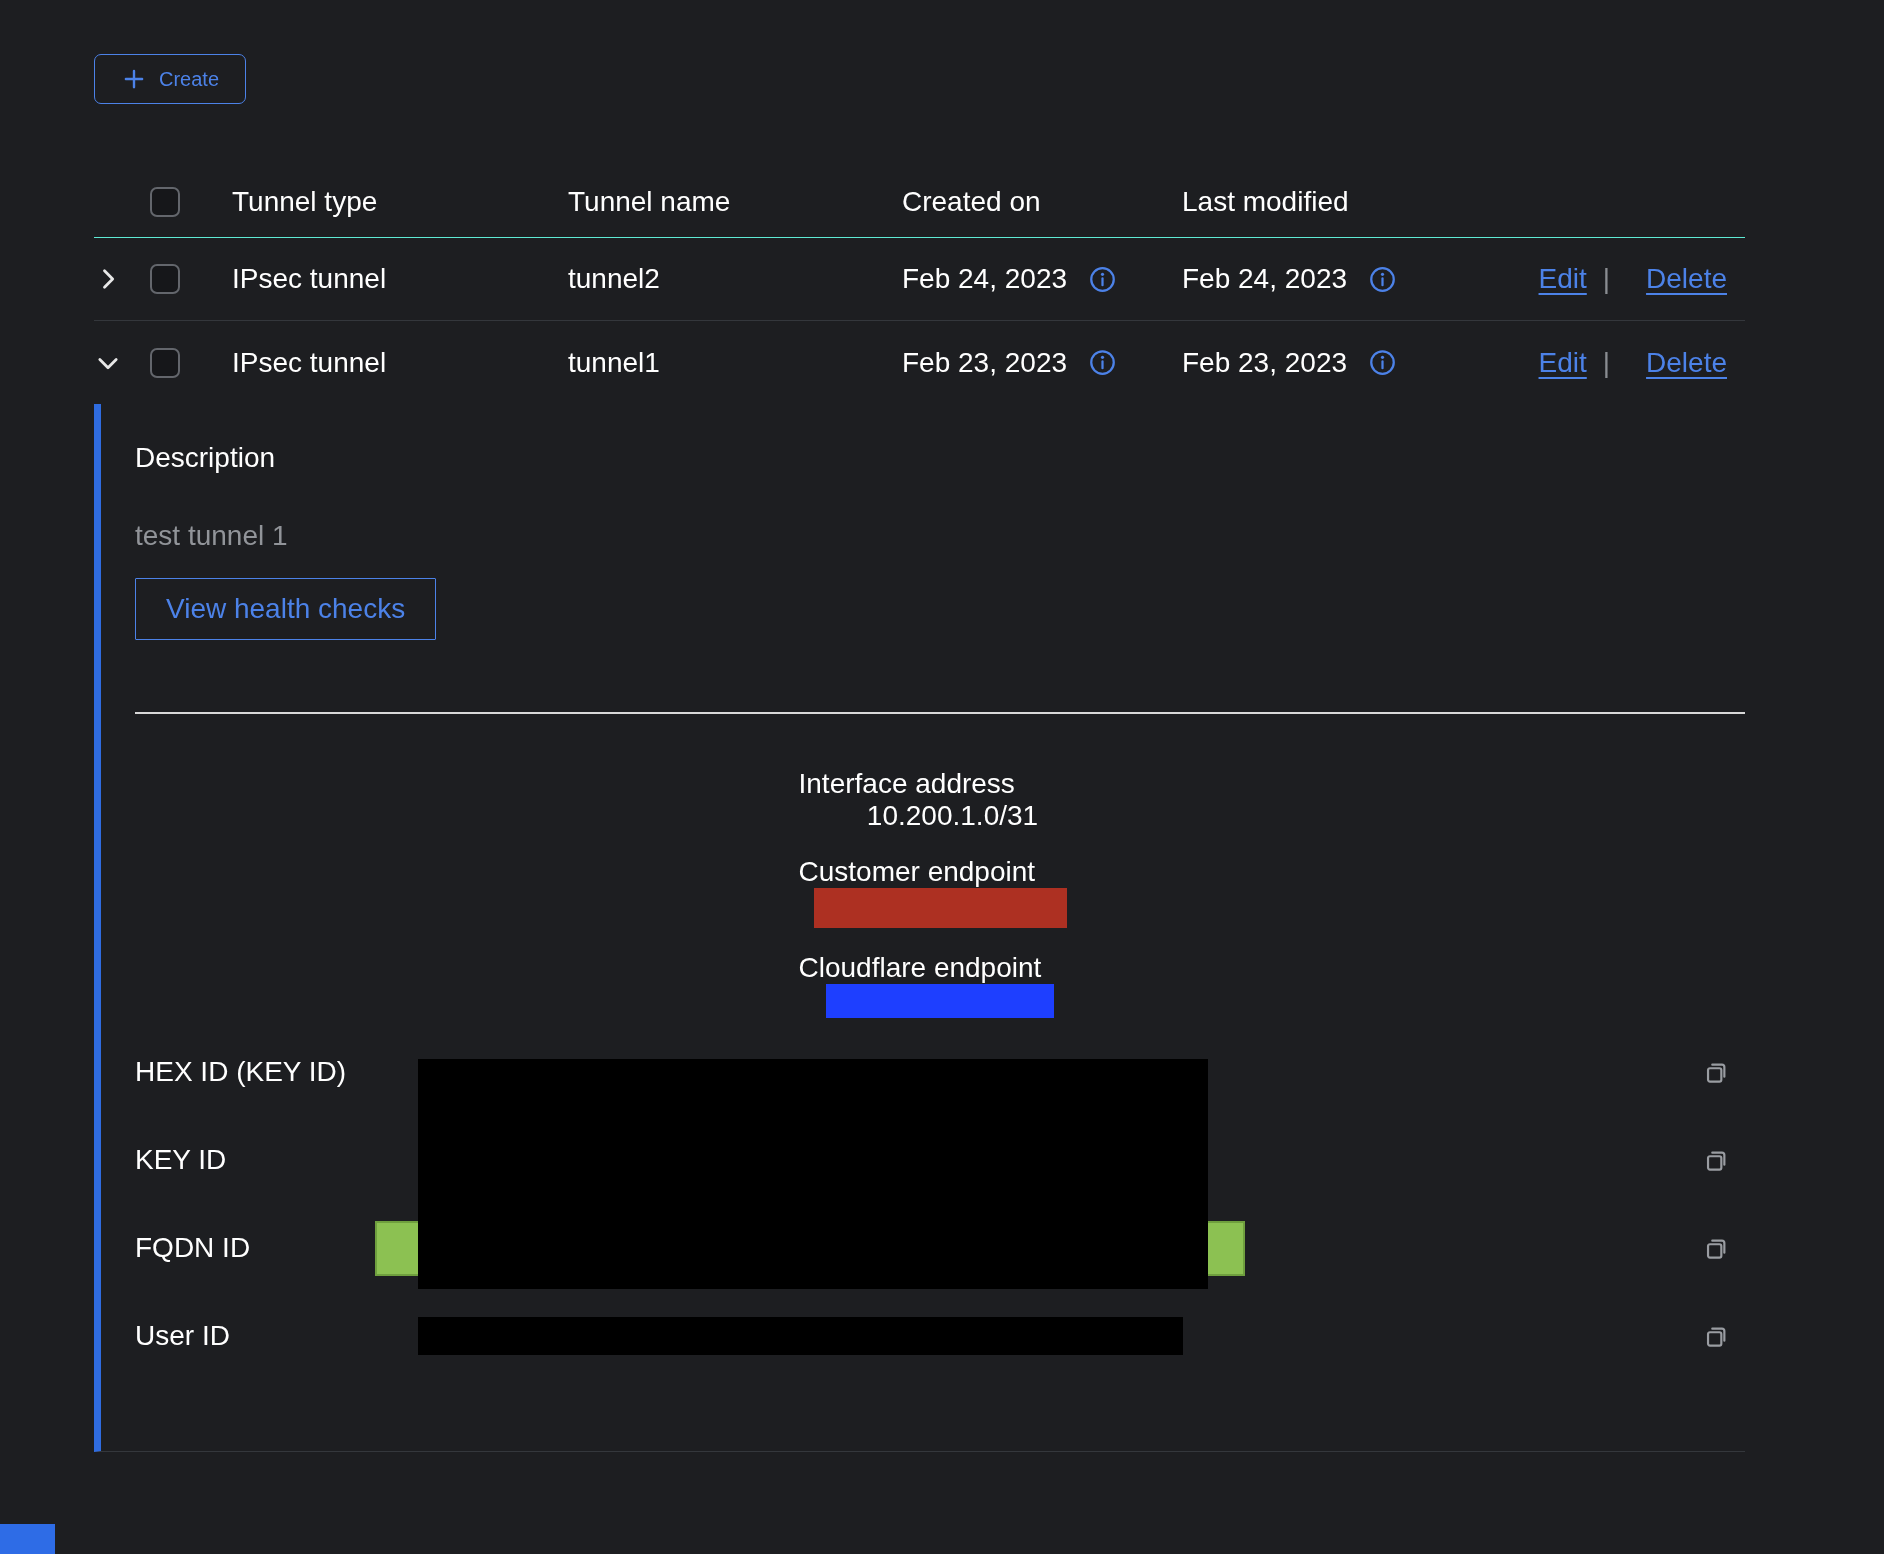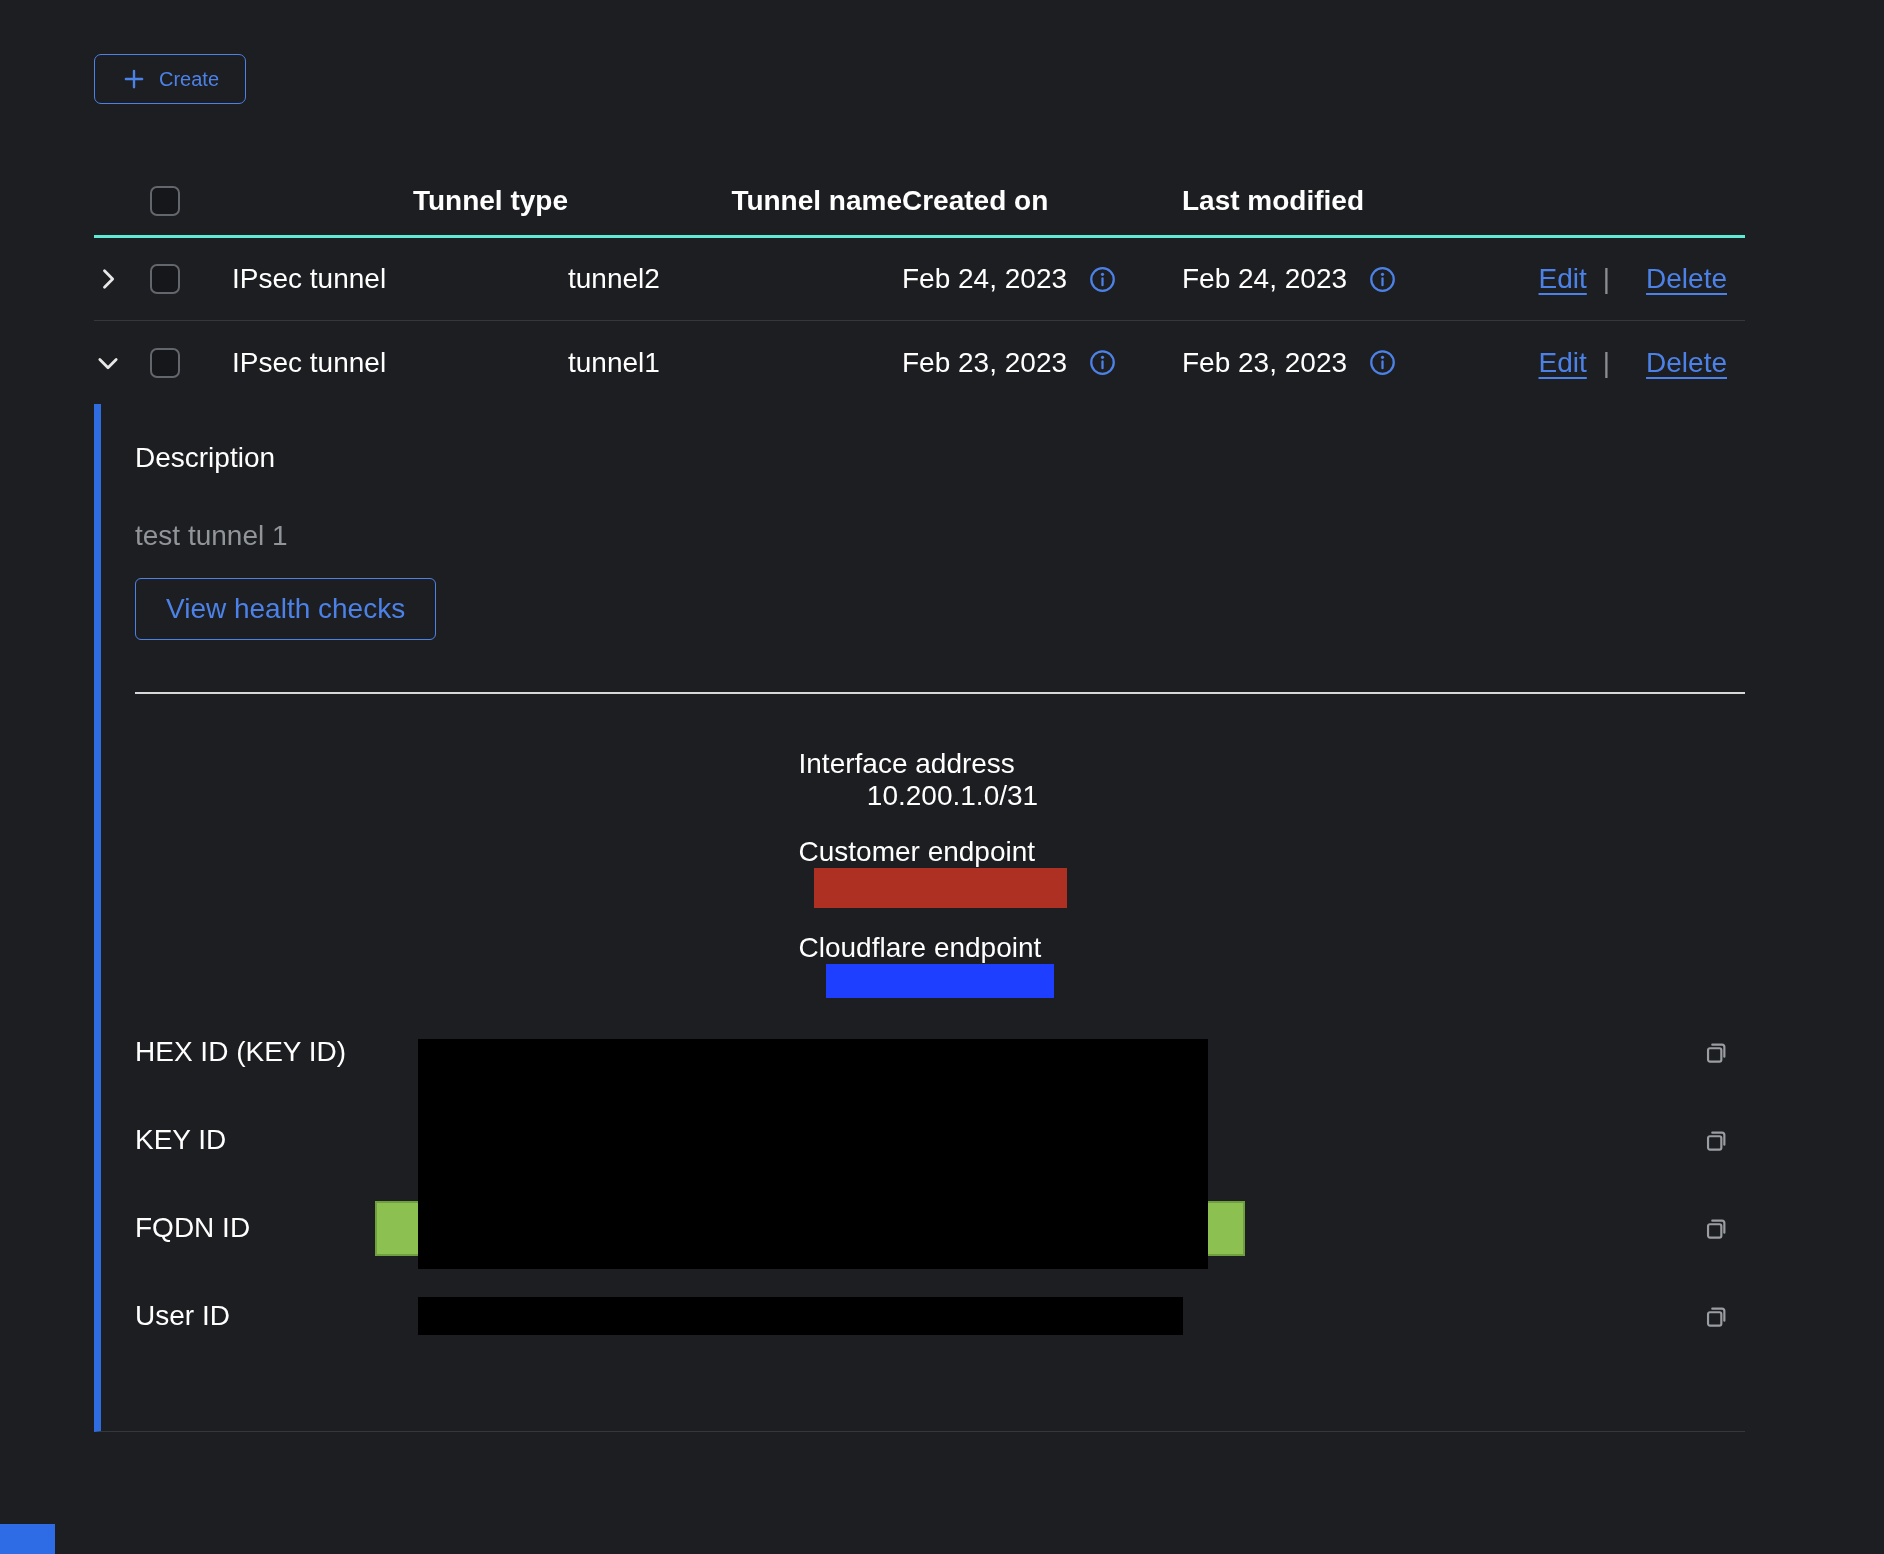--- a/index.html
+++ b/index.html
@@ -24,21 +24,21 @@
     font-family: inherit; font-size: 20px;
     padding: 11px 26px;
     cursor: pointer;
     margin-bottom: 62px;
   }
   .create-btn svg { display: block; }
 
   
   .table { width: 1651px; font-size: 28px; }
   .thead, .trow { display: flex; align-items: center; }
-  .thead { height: 72px; border-bottom: 3px solid #5eead4; font-weight: bold; text-align: right; }
+  .thead { height: 72px; border-bottom: 1px solid #5eead4; font-weight: normal; }
   .trow  { height: 83px; border-bottom: 1px solid #34373c; }
   .trow.expanded { border-bottom: none; }
 
   .col-expand { width: 56px; display: flex; align-items: center; }
   .col-check  { width: 82px; display: flex; align-items: center; }
   .col-type   { width: 336px; }
   .col-name   { width: 334px; }
   .col-created, .col-modified { display: flex; align-items: center; gap: 22px; }
   .col-created  { width: 280px; }
   .col-modified { width: 300px; }
@@ -73,25 +73,25 @@
     padding: 38px 0 71px 34px;
     font-size: 28px;
   }
   .desc-label { margin-bottom: 46px; }
   .desc-value { color: #919499; margin-bottom: 26px; }
   .health-btn {
     display: inline-block;
     background: transparent;
     color: var(--accent, #4c82e8);
     border: 1.5px solid var(--accent, #4c82e8);
-    border-radius: 6px;
+    border-radius: 1px;
     font-family: inherit; font-size: 28px;
     padding: 14px 30px;
     cursor: pointer;
-    margin-bottom: 52px;
+    margin-bottom: 72px;
   }
   .divider { height: 2px; background: #d8d8d8; width: 1610px; margin-bottom: 54px; }
 
   .frow { display: flex; align-items: center; min-height: 50px; margin-bottom: 24px; flex-direction: column; }
   .frow.tight { margin-bottom: 10px; }
   .flabel { width: 283px; flex-shrink: 0; }
   .fvalue { padding-left: 25px; }
 
   .redact { display: inline-block; }
   .redact-red  { width: 253px; height: 40px; background: var(--redaction-red, #ad3022); }

